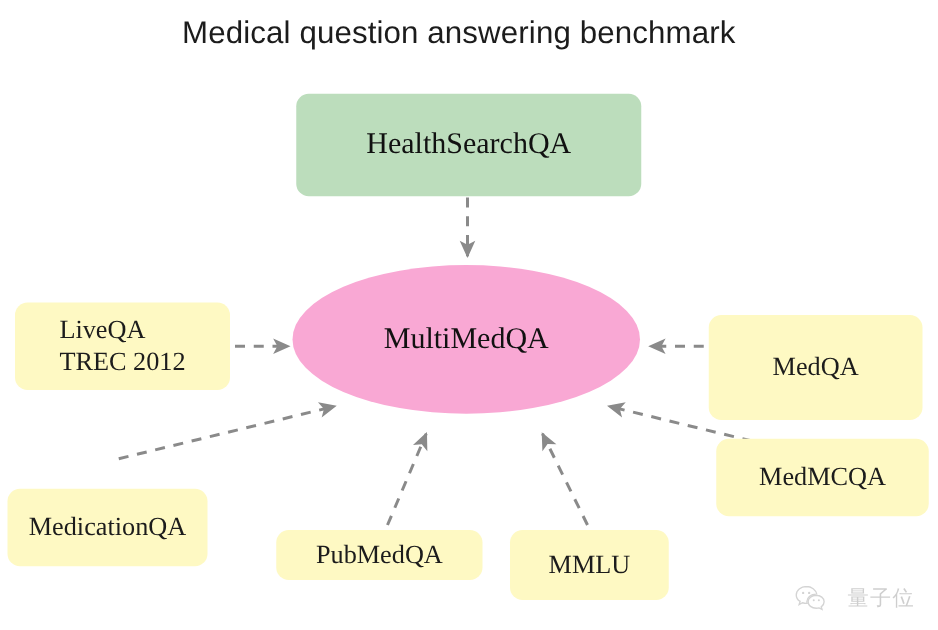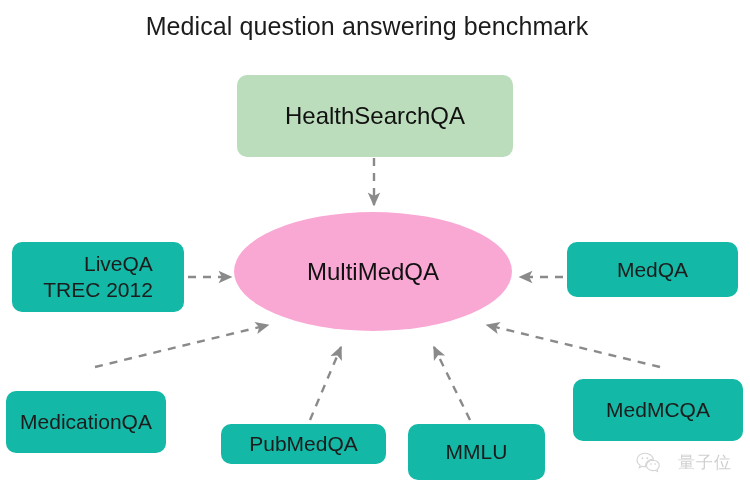--- a/index.html
+++ b/index.html
@@ -30,26 +30,27 @@
     font-size: 25px;
     font-weight: 400;
     letter-spacing: 0.1px;
     color: #1c1c1c;
   }
   .node {
     position: absolute;
     display: flex;
     align-items: center;
     justify-content: center;
-    text-align: right;
+    text-align: left;
     box-sizing: border-box;
     line-height: 1.22;
+    font-family: Liberation Serif, serif;
   }
   .gray-box {
-    background: #14b8a6;
+    background: #fef9c3;
     border-radius: 10px;
     font-size: 21px;
     color: #1c1c1c;
   }
   .green-box {
     background: #bcddbc;
     border-radius: 10px;
     font-size: 24px;
     color: #111111;
   }
@@ -58,30 +59,30 @@
     border-radius: 50%;
     font-size: 24px;
     color: #111111;
   }
   .node span { display: block; }
 
   
   #n-healthsearchqa { left: 237px; top: 75px;  width: 276px; height: 82px; }
   #n-multimedqa     { left: 234px; top: 212px; width: 278px; height: 119px; }
   #n-liveqa         { left: 12px;  top: 242px; width: 172px; height: 70px; }
-  #n-medqa          { left: 567px; top: 242px; width: 171px; height: 55px; }
+  #n-medqa          { left: 567px; top: 252px; width: 171px; height: 84px; }
   #n-medicationqa   { left: 6px;   top: 391px; width: 160px; height: 62px; }
-  #n-medmcqa        { left: 573px; top: 379px; width: 170px; height: 62px; }
+  #n-medmcqa        { left: 573px; top: 351px; width: 170px; height: 62px; }
   #n-pubmedqa       { left: 221px; top: 424px; width: 165px; height: 40px; }
-  #n-mmlu           { left: 408px; top: 424px; width: 137px; height: 56px; }
+  #n-mmlu           { left: 408px; top: 424px; width: 127px; height: 56px; }
 
   .watermark {
     position: absolute;
     right: 18px;
-    bottom: 30px;
+    bottom: 14px;
     display: flex;
     align-items: center;
     gap: 18px;
     opacity: 0.42;
   }
   .watermark .wm-text {
     font-size: 17px;
     color: #8d8d8d;
     letter-spacing: 1px;
     font-family: "DejaVu Sans", sans-serif;

